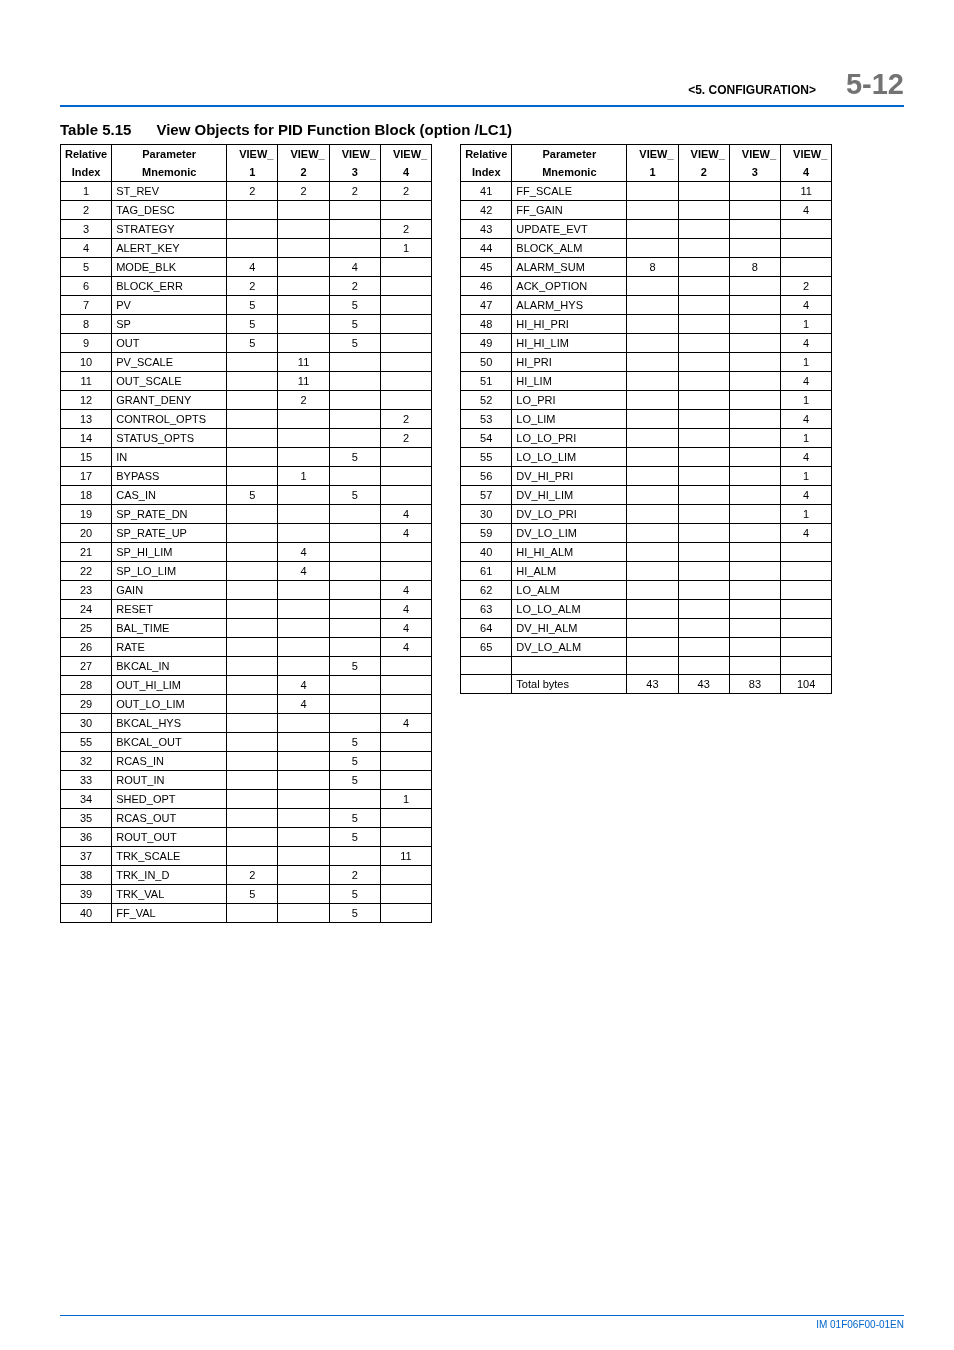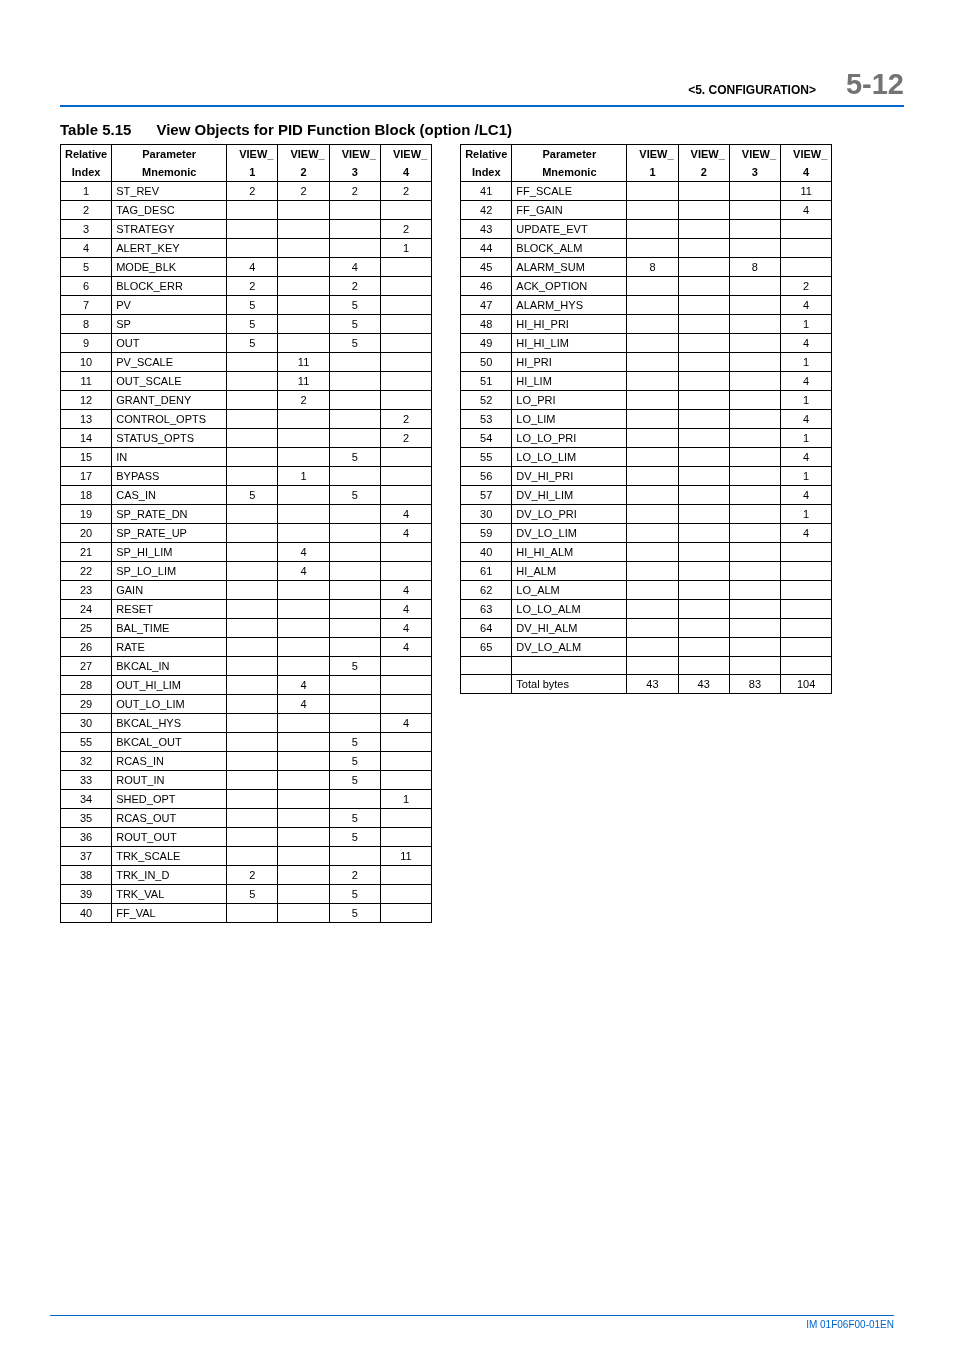--- a/index.html
+++ b/index.html
@@ -66,21 +66,21 @@
   table.param th.param-hdr { width: 115px; }
   table.param th.v-hdr { width: 46px; padding-left: 12px; }
   table.param td.idx { text-align: center; }
   table.param td.mn { text-align: left; }
   table.param td.v { text-align: center; }
   .hdr-top { border-bottom: none !important; padding-bottom: 0; }
   .hdr-bot { border-top: none !important; padding-top: 0; margin-top: 44px; }
   .footer {
     position: absolute;
     bottom: 20px;
-    right: 60px;
+    right: 50px;
     font-size: 10px;
     color: #0066cc;
     border-top: 1px solid #0066cc;
     padding-top: 3px;
     width: 844px;
     text-align: right;
   }
 </style>
 </head>
 <body>

